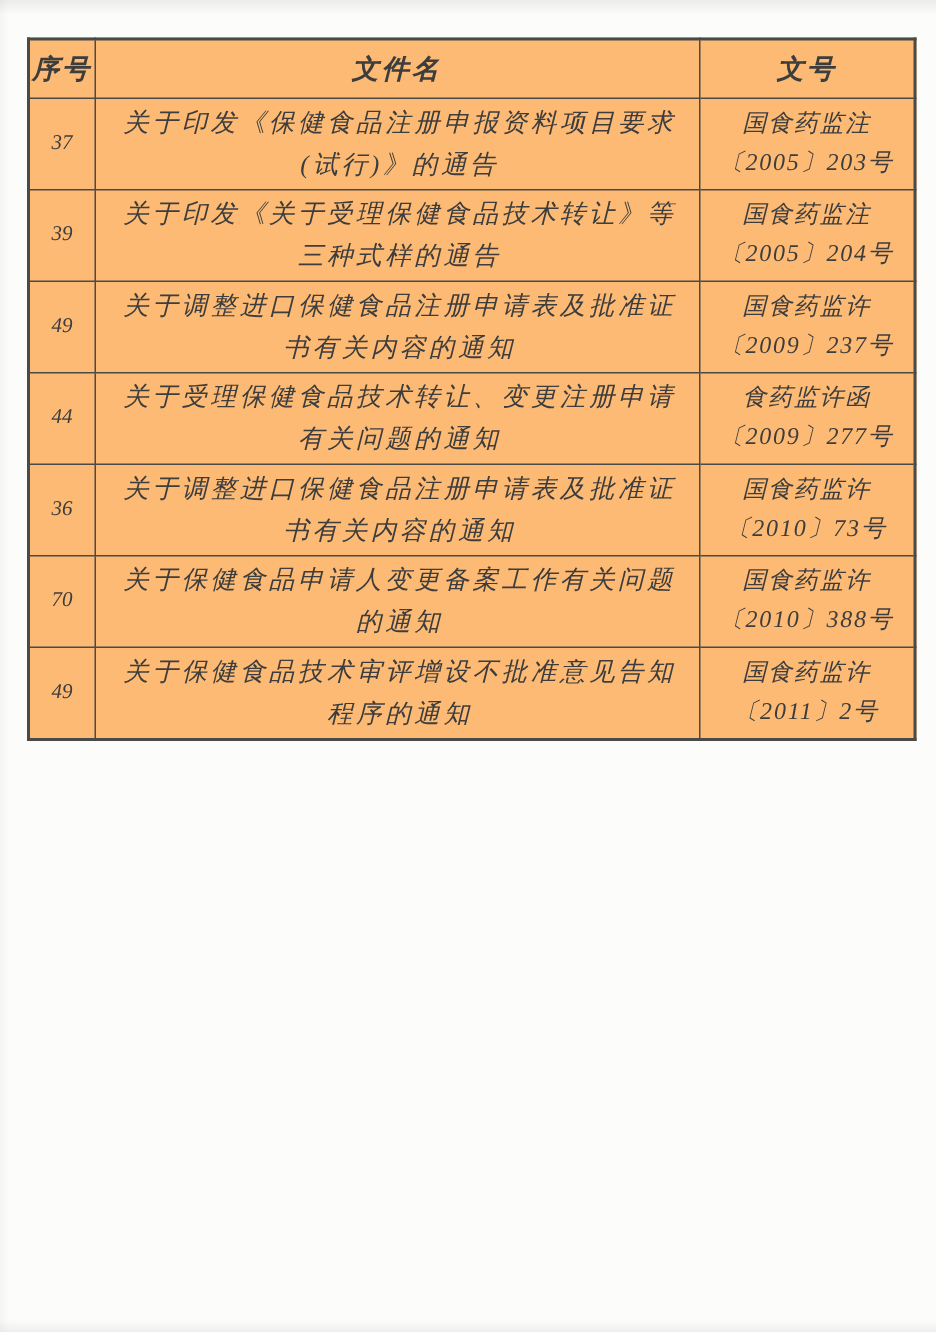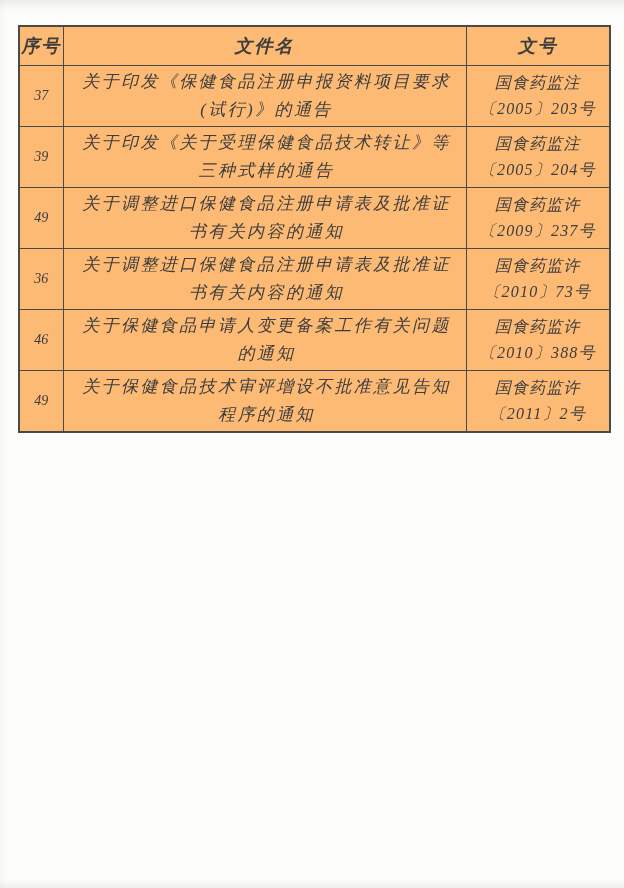--- a/index.html
+++ b/index.html
@@ -124,29 +124,37 @@
       </tr>
       <tr>
         <td class="cell-index">49</td>
         <td class="cell-name">关于调整进口保健食品注册申请表及批准证书有关内容的通知</td>
         <td class="cell-docno">
           <span class="docno-line">国食药监许</span>
           <span class="docno-line">〔2009〕237号</span>
         </td>
       </tr>
       <tr>
+        <td class="cell-index">44</td>
+        <td class="cell-name">关于受理保健食品技术转让、变更注册申请有关问题的通知</td>
+        <td class="cell-docno">
+          <span class="docno-line">食药监许函</span>
+          <span class="docno-line">〔2009〕277号</span>
+        </td>
+      </tr>
+      <tr>
         <td class="cell-index">36</td>
         <td class="cell-name">关于调整进口保健食品注册申请表及批准证书有关内容的通知</td>
         <td class="cell-docno">
           <span class="docno-line">国食药监许</span>
           <span class="docno-line">〔2010〕73号</span>
         </td>
       </tr>
       <tr>
-        <td class="cell-index">46</td>
+        <td class="cell-index">70</td>
         <td class="cell-name">关于保健食品申请人变更备案工作有关问题的通知</td>
         <td class="cell-docno">
           <span class="docno-line">国食药监许</span>
           <span class="docno-line">〔2010〕388号</span>
         </td>
       </tr>
       <tr>
         <td class="cell-index">49</td>
         <td class="cell-name">关于保健食品技术审评增设不批准意见告知程序的通知</td>
         <td class="cell-docno">

